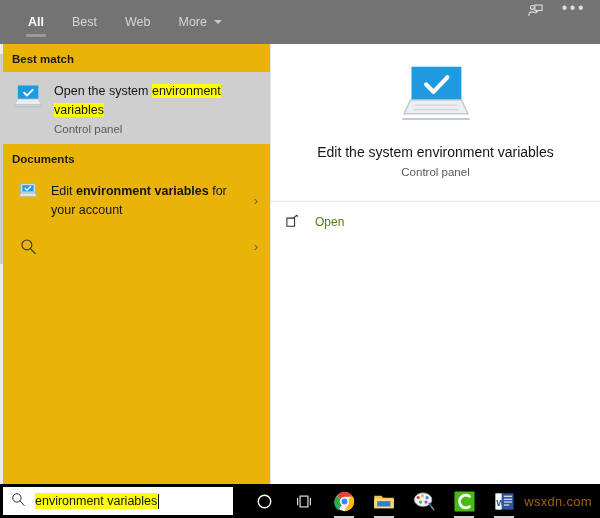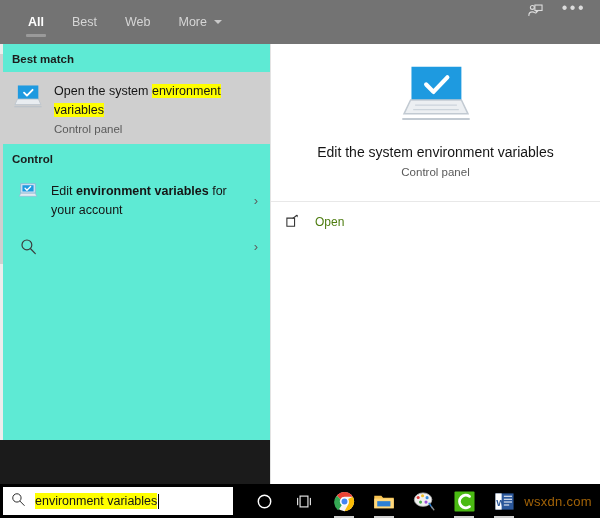--- a/index.html
+++ b/index.html
@@ -59,22 +59,22 @@
   .tb-icon {
     color: #dcdcdc;
     display: flex; align-items: center; justify-content: center;
     cursor: default;
   }
   .dots { letter-spacing: 2.5px; font-size: 16px; line-height: 1; color: #dcdcdc; padding-bottom: 6px;}
 
   
   .results {
     position: absolute; left: 0; top: 44px;
-    width: 270px; height: 396px;
-    background: #5eead4;
+    width: 270px; height: 440px;
+    background: #eab308;
     overflow: hidden;
   }
   .scrolltrack {
     position: absolute; left: 0; top: 0;
     width: 3px; height: 440px;
     background: #ececec;
   }
   .scrollthumb {
     position: absolute; left: 0; top: 10px;
     width: 3px; height: 210px;
@@ -272,21 +272,21 @@
           <path d="M2.2 24.2h29.4l-2.8-6.3H5.1z" fill="#e9edf1" stroke="#b9c2cb" stroke-width="0.9"></path>
           <path d="M1.4 26.6h31" stroke="#b9c2cb" stroke-width="1.2"></path>
         </svg>
       </span>
       <span class="txt">
         <span class="title"><span>Open the system </span><mark class="hl">environment variables</mark></span>
         <div class="sub">Control panel</div>
       </span>
     </div>
 
-    <div class="group-header">Control</div>
+    <div class="group-header">Documents</div>
     <div class="row">
       <span class="ico sm">
         <svg width="20" height="18" viewBox="0 0 34 30" aria-hidden="true">
           <path d="M4.5 2.5h25v16.2h-25z" fill="#cfe3f2" stroke="#8fb4d4" stroke-width="1.4"></path>
           <path d="M7.5 5.2h19v10.6h-19z" fill="#1e9ae0"></path>
           <path d="M12 10.4l3.2 3.3 6.3-6.4" stroke="#ffffff" stroke-width="2.2" fill="none" stroke-linecap="round" stroke-linejoin="round"></path>
           <path d="M2.2 24h29.6l-2.4-5.3H4.6z" fill="#e3eaf1" stroke="#8fb4d4" stroke-width="1"></path>
         </svg>
       </span>
       <span class="txt">

